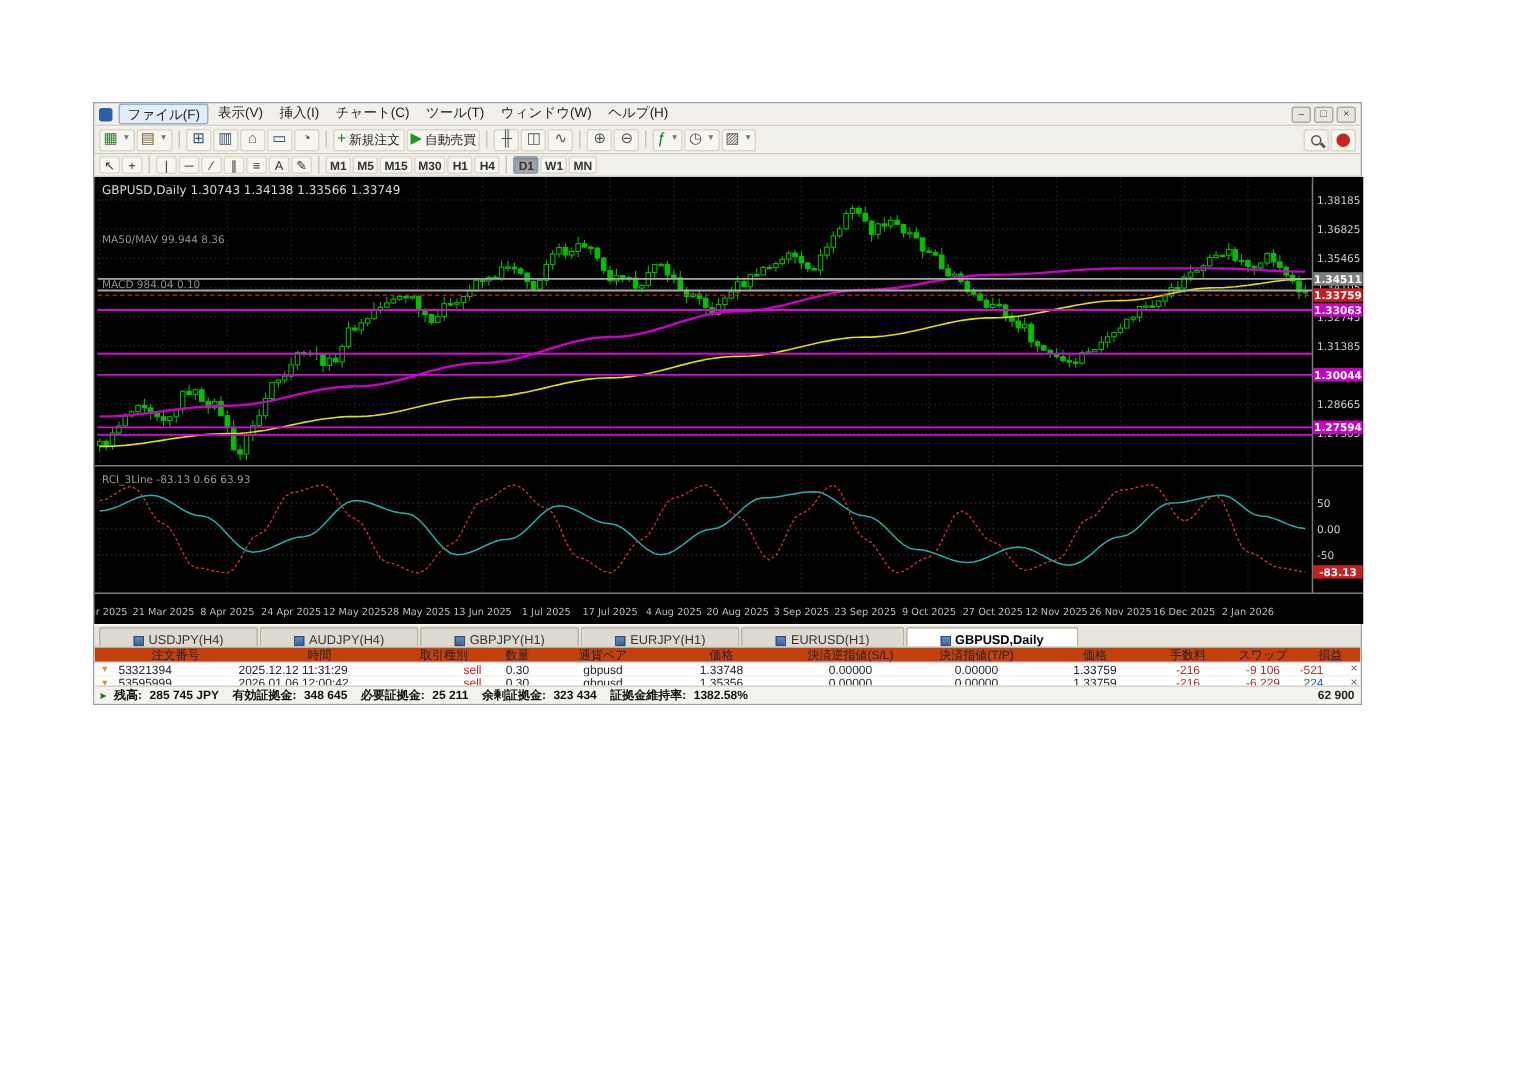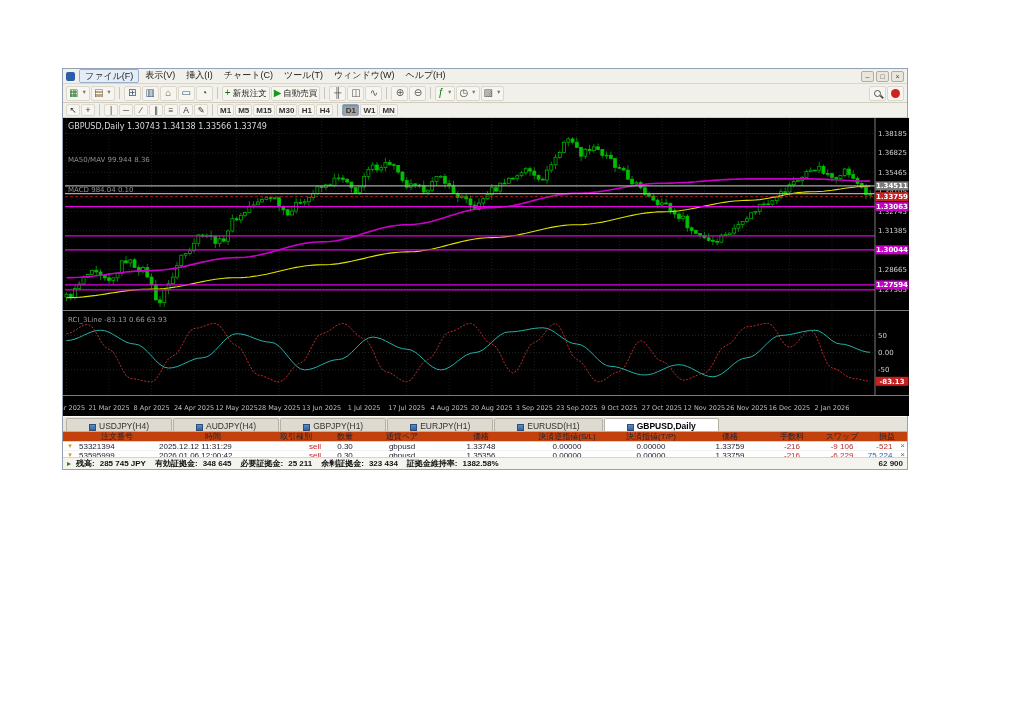--- a/index.html
+++ b/index.html
@@ -38,21 +38,21 @@
 .t-header div{text-align:center;white-space:nowrap;overflow:hidden;font-size:8px}
 .t-row{height:9px;border-bottom:1px solid #f2f2f2;color:#223}
 .cell{white-space:nowrap;overflow:hidden;padding:0 2px;font-size:8px;line-height:9px}
 .num{text-align:center}
 .ctr{text-align:center}
 .sell-red{color:#c22222;text-align:right}
 .neg{color:#b03030}
 .pos{color:#2a5caa}
 .icon-cell{text-align:center;line-height:8px}
 .sell-icon{color:#c89b2a;font-size:7px}
-.profit-cell{display:flex;justify-content:flex-end;align-items:center;gap:8px;padding:0 2px}
+.profit-cell{display:flex;justify-content:flex-end;align-items:center;gap:18px;padding:0 2px}
 .close-x{color:#666;font-size:8px;line-height:8px}
 .t-summary{position:absolute;left:0;right:0;bottom:0;height:12px;background:#f5f3ed;border-top:1px solid #d8d4c8;display:flex;align-items:center;gap:5px;padding:0 4px;font-weight:bold;color:#111;font-size:8px;white-space:nowrap}
 .t-summary .sum-icon{color:#2a7a2a;font-size:8px}
 .t-summary .total{margin-left:auto;color:#222}
 .sum-val{margin-right:4px}
 .glyph{display:inline-block}
 </style>
 </head>
 <body>
 

